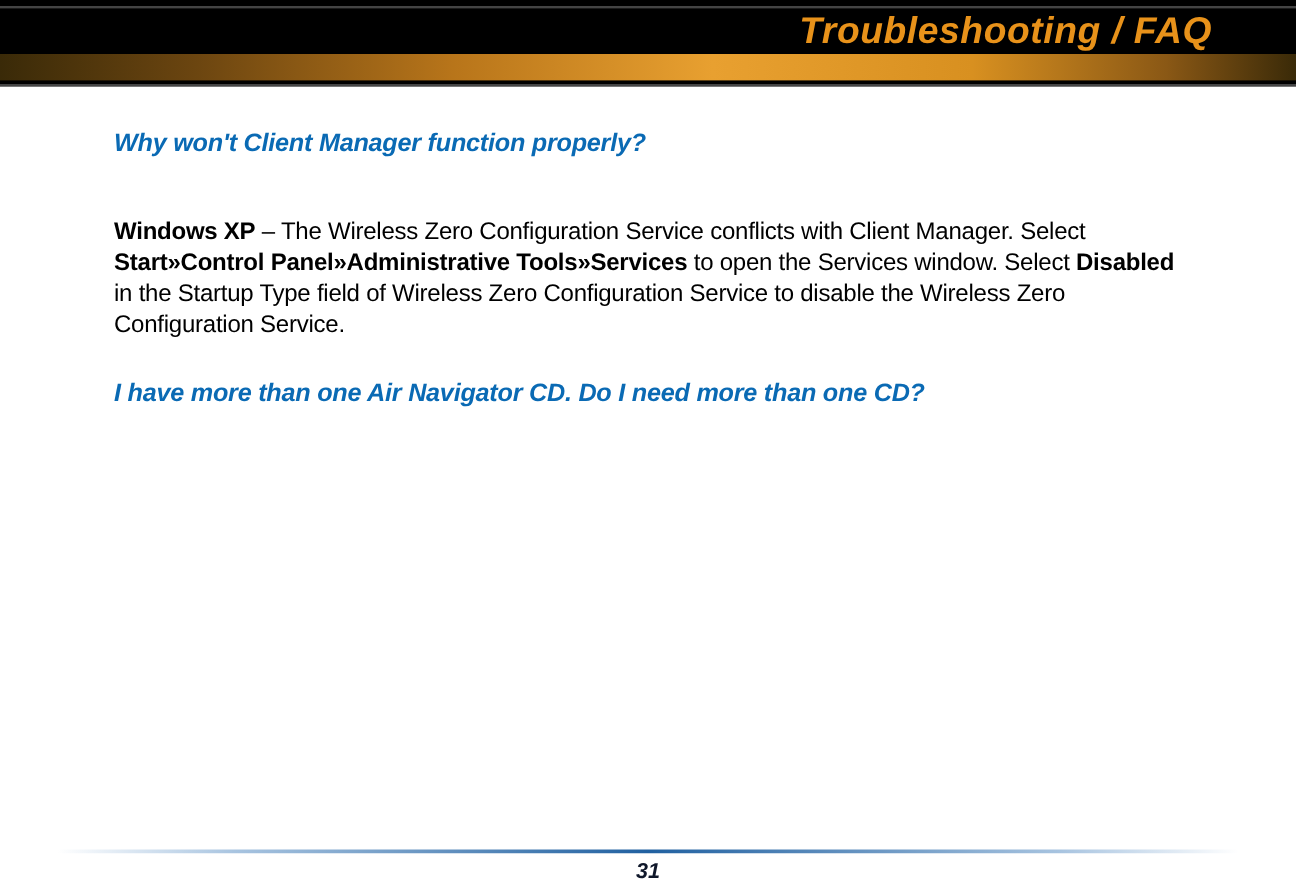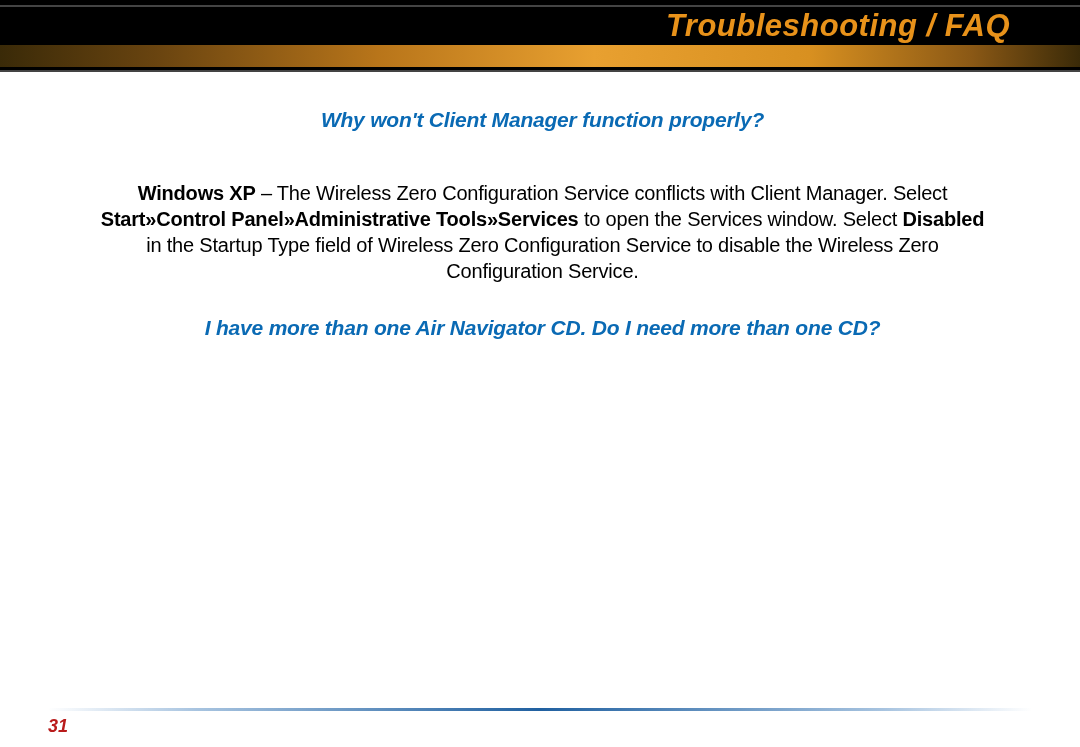--- a/index.html
+++ b/index.html
@@ -62,21 +62,20 @@
       font-size: 31px;
       font-weight: bold;
       font-style: italic;
       letter-spacing: 0.5px;
     }
     .content {
       position: absolute;
       top: 108px;
       left: 95px;
       right: 90px;
-      text-align: center;
     }
     .question {
       color: #0a6ab4;
       font-size: 21px;
       font-weight: bold;
       font-style: italic;
       margin-bottom: 14px;
       letter-spacing: -0.2px;
     }
     .answer {
@@ -102,26 +101,25 @@
         #2060a0 50%, 
         #a8c4e0 85%, 
         #ffffff 100%);
       border-radius: 2px;
     }
     .page-number {
       position: absolute;
       bottom: 10px;
       left: 0;
       right: 0;
-      text-align: left;
-      color: #b91c1c;
+      text-align: center;
+      color: #0f172a;
       font-size: 18px;
       font-weight: bold;
       font-style: italic;
-      padding-left: 48px;
     }
   </style>
 </head>
 <body>
 
 <div class="header-band">
   <div class="header-stripe-top"></div>
   <div class="header-gradient"></div>
   <div class="header-stripe-bottom"></div>
   <div class="page-title">Troubleshooting / FAQ</div>

